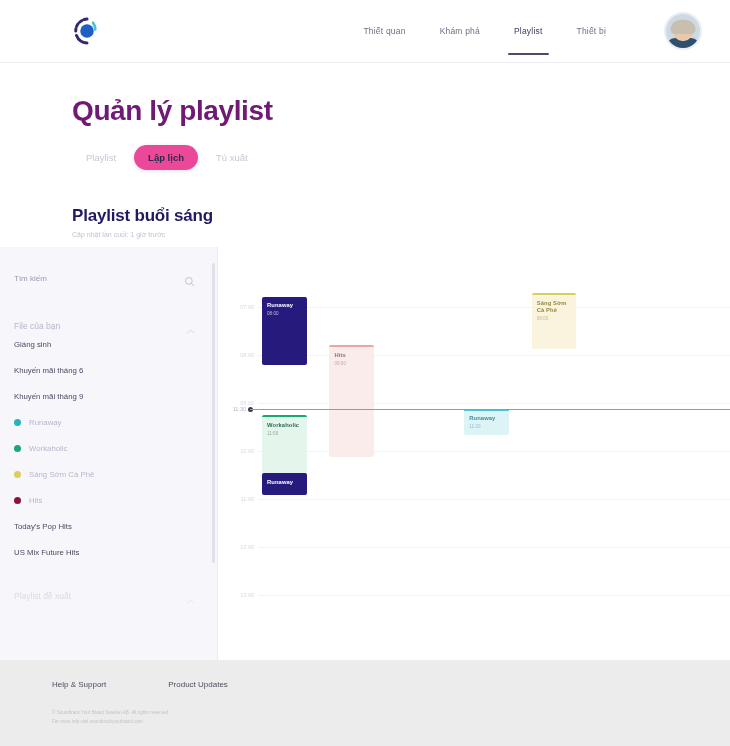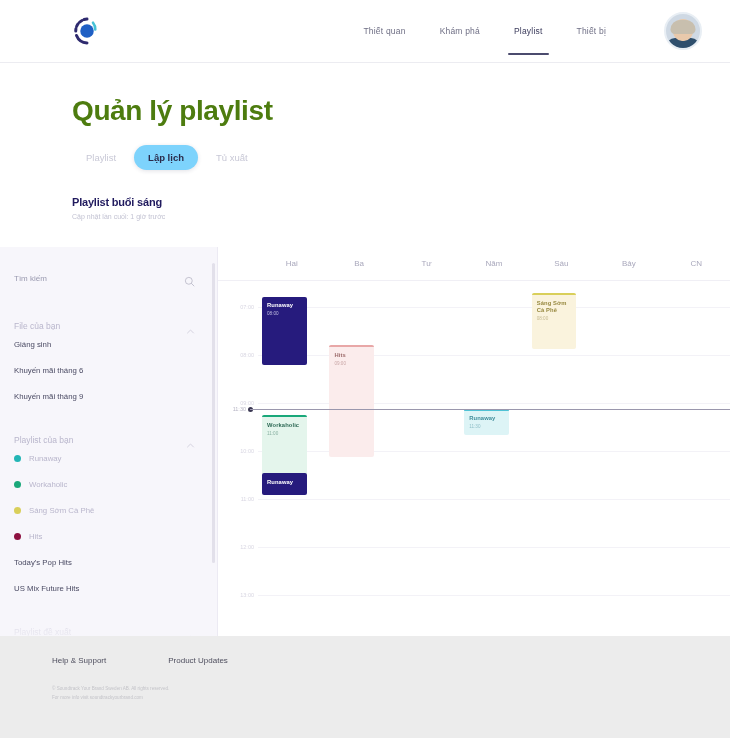--- a/index.html
+++ b/index.html
@@ -69,35 +69,35 @@
   .avatar .shoulders {
     position: absolute; left: 50%; bottom: -3px;
     transform: translateX(-50%);
     width: 34px; height: 13px; border-radius: 9px 9px 0 0;
     background: #2f4f6d;
   }
 
   
   .headwrap { padding: 32px 0 0 72px; }
   .page-title {
-    font-size: 28px; font-weight: bold; color: #4d7c0f;
+    font-size: 28px; font-weight: bold; color: #701a75;
     letter-spacing: -.4px;
   }
   .tabs { display: flex; align-items: center; gap: 4px; margin-top: 18px; }
   .tab {
     font-size: 9.5px; padding: 7px 14px; border-radius: 16px;
     color: #c8c8d6; cursor: pointer; white-space: nowrap;
   }
   .tab.active {
-    color: #2a2a4a; background: #7dd3fc; font-weight: bold;
+    color: #2a2a4a; background: #ec4899; font-weight: bold;
     box-shadow: 0 1px 4px rgba(40,40,80,.14);
   }
   .sub-title {
-    font-size: 11px; font-weight: bold; color: #201a5e;
-    margin-top: 26px; letter-spacing: -.2px;
+    font-size: 17px; font-weight: bold; color: #201a5e;
+    margin-top: 36px; letter-spacing: -.2px;
   }
   .sub-meta { font-size: 7px; color: #c2c2d2; margin-top: 5px; }
 
   
   .body {
     position: absolute; left: 0; right: 0; top: 247px; bottom: 86px;
     display: flex; background: #fff;
   }
   .sidebar {
     width: 218px; background: #f7f6fb;
@@ -173,21 +173,21 @@
     font-size: 5.8px; font-weight: bold; line-height: 1.25;
     letter-spacing: .1px;
   }
   .event .esub { font-size: 4.6px; margin-top: 2px; opacity: .85; }
   .event.solid .etitle { color: #ffffff; }
   .event.solid .esub { color: #d8d6ef; }
   .event.tinted { border-top: 2px solid; }
 
   
   .footer {
-    position: absolute; left: 0; right: 0; bottom: 8px; height: 102px;
+    position: absolute; left: 0; right: 0; bottom: 0; height: 86px;
     background: #ececec; padding: 20px 0 0 52px;
   }
   .flinks { display: flex; gap: 62px; }
   .flink { font-size: 8px; color: #4e4e5e; cursor: pointer; }
   .fnote { margin-top: 20px; font-size: 4.6px; color: #c4c4c9; line-height: 1.9; }
 </style>
 </head>
 <body>
 
 <div class="page">
@@ -253,28 +253,20 @@
       <div class="side-item">
         <span>Giáng sinh</span>
       </div>
       <div class="side-item">
         <span>Khuyến mãi tháng 6</span>
       </div>
       <div class="side-item">
         <span>Khuyến mãi tháng 9</span>
       </div>
 
-      <div class="group-head" style="margin-top:6px">
-        <span class="lbl">Playlist của bạn</span>
-        <span class="chev">
-          <svg viewBox="0 0 12 12" width="9" height="9" aria-hidden="true">
-            <polyline points="2,8 6,4 10,8" stroke="#a9a7bb" stroke-width="1.3" fill="none" stroke-linecap="round" stroke-linejoin="round"></polyline>
-          </svg>
-        </span>
-      </div>
       <div class="side-item muted">
         <span class="dot" style="background:#23b5b5"></span>
         <span>Runaway</span>
       </div>
       <div class="side-item muted">
         <span class="dot" style="background:#1aa87a"></span>
         <span>Workaholic</span>
       </div>
       <div class="side-item muted">
         <span class="dot" style="background:#d9cf5a"></span>
@@ -298,29 +290,20 @@
             <polyline points="2,8 6,4 10,8" stroke="#a9a7bb" stroke-width="1.3" fill="none" stroke-linecap="round" stroke-linejoin="round"></polyline>
           </svg>
         </span>
       </div>
 
       <div class="fade-bottom"></div>
       <div class="side-scrollbar"></div>
     </div>
 
     <div class="calendar">
-      <div class="cal-head">
-        <div class="dcol">Hai</div>
-        <div class="dcol">Ba</div>
-        <div class="dcol">Tư</div>
-        <div class="dcol">Năm</div>
-        <div class="dcol">Sáu</div>
-        <div class="dcol">Bảy</div>
-        <div class="dcol">CN</div>
-      </div>
 
       <div class="cal-grid">
 
         <div class="hline" style="top:26px"></div>
         <div class="hline" style="top:74px"></div>
         <div class="hline" style="top:122px"></div>
         <div class="hline" style="top:170px"></div>
         <div class="hline" style="top:218px"></div>
         <div class="hline" style="top:266px"></div>
         <div class="hline" style="top:314px"></div>

